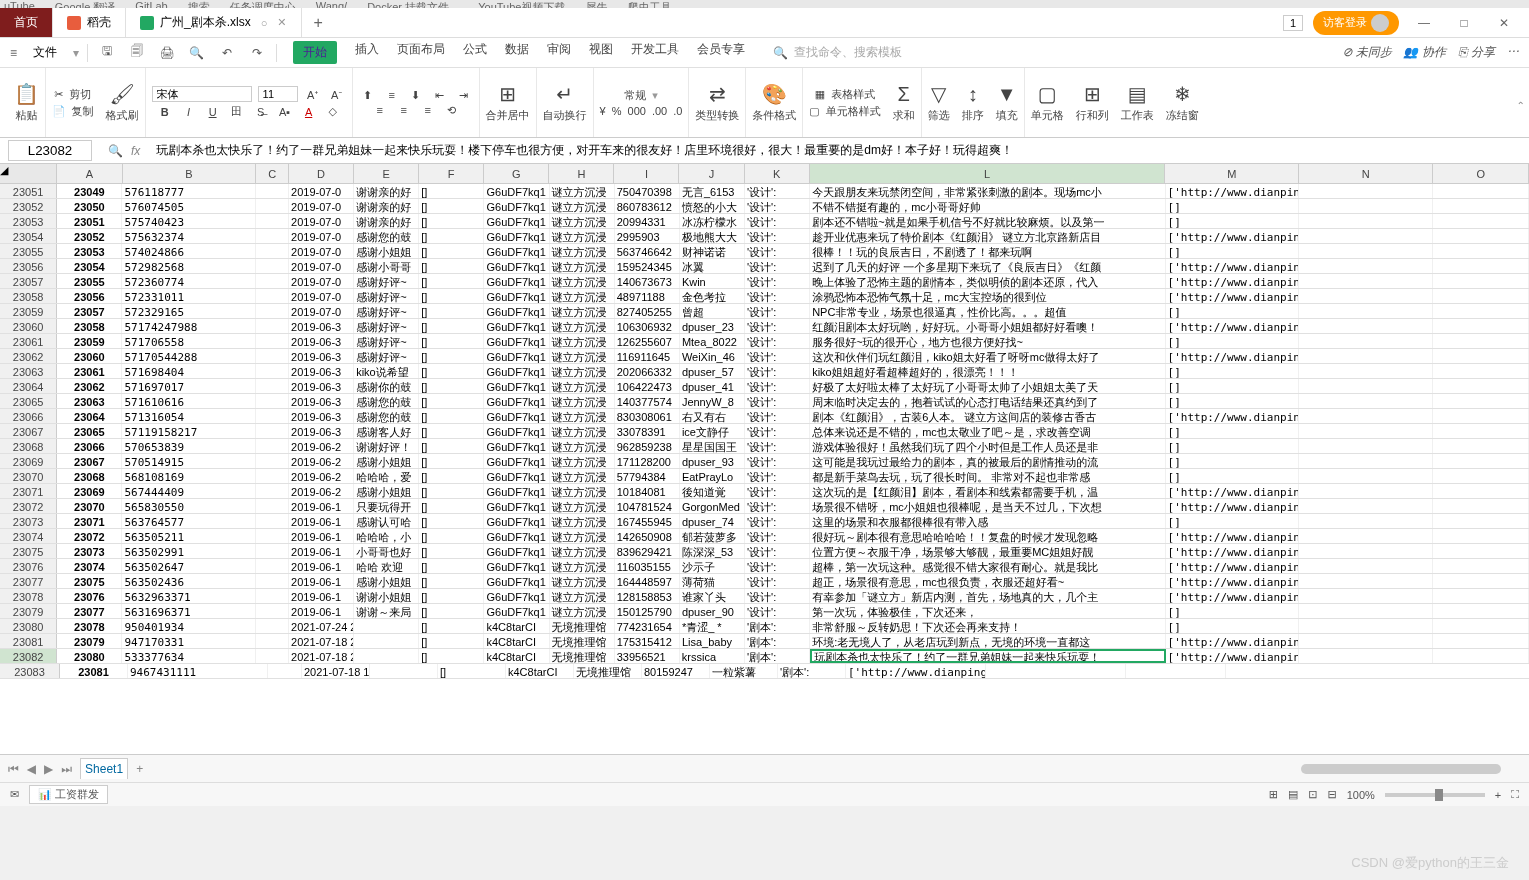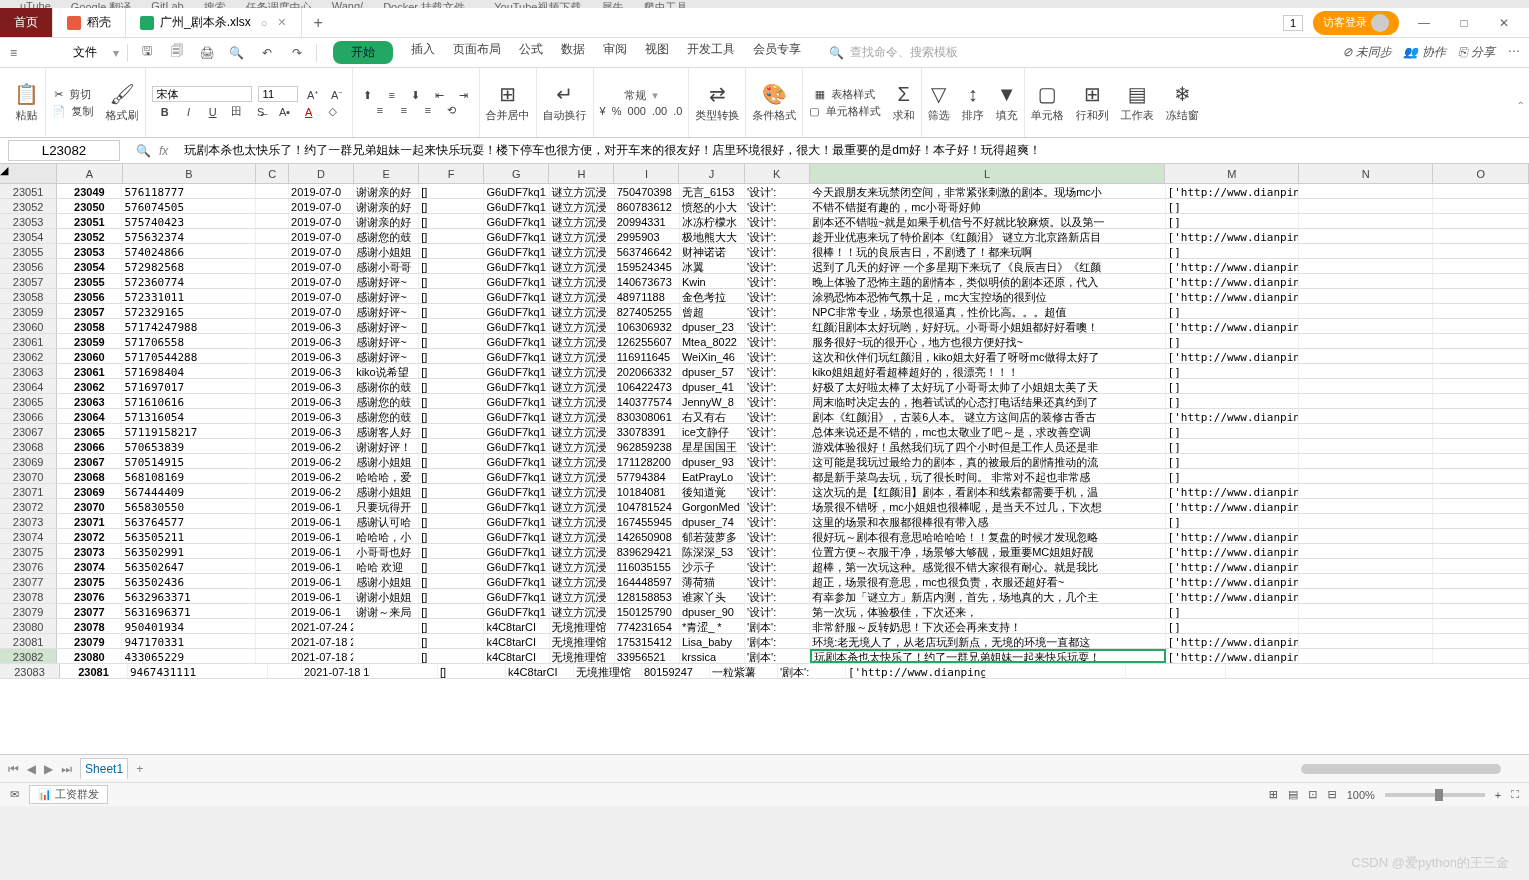--- a/index.html
+++ b/index.html
@@ -1,48 +1,48 @@
 <!DOCTYPE html>
 <html><head>
 <meta charset="utf-8">
 <style>
 * { margin: 0; padding: 0; box-sizing: border-box; font-family: "Microsoft YaHei", sans-serif; }
 body { background: #f0f0f0; width: 1529px; height: 880px; overflow: hidden; position: relative; }
-.browser-tabs { height: 8px; background: #e8e8e8; display: flex; gap: 20px; padding: 0 20px; font-size: 11px; color: #666; overflow: hidden; }
+.browser-tabs { height: 8px; background: #e8e8e8; display: flex; gap: 20px; padding: 0 4px; font-size: 11px; color: #666; overflow: hidden; }
 .browser-tabs span { white-space: nowrap; }
 .app-tabs { height: 30px; background: #fff; display: flex; align-items: stretch; border-bottom: 1px solid #ddd; }
 .tab { padding: 0 14px; display: flex; align-items: center; gap: 6px; font-size: 12px; border-right: 1px solid #e0e0e0; }
 .tab.home { background: #7f1d1d; color: #fff; }
 .tab-icon { width: 14px; height: 14px; display: inline-block; }
 .tab-close { color: #999; font-size: 11px; margin-left: 4px; }
 .tab-add { padding: 0 12px; display: flex; align-items: center; color: #666; }
 .tab-right { margin-left: auto; display: flex; align-items: center; gap: 10px; padding-right: 10px; }
 .login-btn { background: #ff9800; color: #fff; padding: 3px 10px; border-radius: 12px; font-size: 11px; display: flex; align-items: center; gap: 4px; }
 .avatar { width: 18px; height: 18px; border-radius: 50%; background: #ccc; }
 .win-btn { width: 30px; text-align: center; color: #666; font-size: 12px; }
 .menu-row { height: 30px; background: #fff; display: flex; align-items: center; padding: 0 10px; gap: 8px; border-bottom: 1px solid #e0e0e0; font-size: 12px; }
 .menu-icon { color: #666; }
-.file-btn { padding: 2px 8px; margin-left: 40px; }
+.file-btn { padding: 2px 8px; }
 .toolbar-sep { width: 1px; height: 18px; background: #ddd; }
 .icon-btn { width: 22px; height: 22px; display: flex; align-items: center; justify-content: center; color: #555; }
 .menu-tabs { display: flex; gap: 18px; margin-left: 8px; }
 .menu-tab { color: #444; }
-.menu-tab.active { background: #22a862; color: #0f172a; padding: 3px 18px; border-radius: 8px; }
+.menu-tab.active { background: #22a862; color: #4c1d95; padding: 3px 10px; border-radius: 2px; }
 .search-box { margin-left: 20px; color: #aaa; display: flex; gap: 6px; align-items: center; }
 .menu-right { margin-left: auto; display: flex; gap: 12px; color: #555; font-size: 12px; font-style: italic; }
 .ribbon { height: 70px; background: #fff; display: flex; align-items: center; padding: 0 8px; border-bottom: 1px solid #ccc; font-size: 11px; color: #444; overflow: hidden; }
 .ribbon-group { display: flex; flex-direction: column; align-items: center; gap: 2px; padding: 0 6px; border-right: 1px solid #e8e8e8; height: 100%; justify-content: center; }
 .ribbon-group.no-border { border-right: none; }
 .ribbon-row { display: flex; gap: 6px; align-items: center; }
 .ribbon-big { font-size: 20px; }
 .font-select { border: 1px solid #ccc; padding: 1px 4px; font-size: 11px; width: 100px; }
 .size-select { border: 1px solid #ccc; padding: 1px 4px; font-size: 11px; width: 40px; }
 .fmt-btn { width: 18px; text-align: center; }
 .formula-bar { height: 26px; background: #fff; display: flex; align-items: center; border-bottom: 1px solid #ccc; font-size: 12px; }
-.cell-ref { width: 112px; border: 1px solid #ccc; margin: 2px 8px; padding: 2px 6px; text-align: center; }
+.cell-ref { width: 84px; border: 1px solid #ccc; margin: 2px 8px; padding: 2px 6px; text-align: center; }
 .fx-icons { display: flex; gap: 8px; padding: 0 8px; color: #888; }
 .formula-input { flex: 1; padding: 2px 8px; white-space: nowrap; overflow: hidden; }
 .sheet-area { position: relative; background: #fff; height: 590px; overflow: hidden; }
 .col-headers { display: flex; height: 20px; background: #f0f0f0; border-bottom: 1px solid #ccc; font-size: 11px; position: sticky; top: 0; }
 .row-header-corner { width: 60px; border-right: 1px solid #ccc; background: #e8e8e8; }
 .col-h { border-right: 1px solid #ccc; text-align: center; line-height: 20px; color: #444; }
 .col-h.sel { background: #d0e4d0; }
 .grid-body { overflow: hidden; }
 .grid-row { display: flex; height: 15px; font-size: 11px; border-bottom: 1px solid #e0e0e0; white-space: nowrap; }
 .row-h { width: 60px; background: #f0f0f0; border-right: 1px solid #ccc; text-align: center; line-height: 17px; color: #444; }
@@ -851,21 +851,21 @@
         <div class="cell cJ">Lisa_baby</div>
         <div class="cell cK">'剧本':</div>
         <div class="cell cL">环境:老无境人了，从老店玩到新点，无境的环境一直都这</div>
         <div class="cell cM mono">['http://www.dianping.com/photos</div>
         <div class="cell cN"></div>
         <div class="cell cO"></div>
       </div>
       <div class="grid-row">
         <div class="row-h sel">23082</div>
         <div class="cell cA bold">23080</div>
-        <div class="cell cB mono">433065229</div>
+        <div class="cell cB mono">533377634</div>
         <div class="cell cC"></div>
         <div class="cell cD">2021-07-18 23:16</div>
         <div class="cell cE"></div>
         <div class="cell cF">[]</div>
         <div class="cell cG">k4C8tarCI</div>
         <div class="cell cH">无境推理馆</div>
         <div class="cell cI">33956521</div>
         <div class="cell cJ">krssica</div>
         <div class="cell cK">'剧本':</div>
         <div class="cell cL sel">玩剧本杀也太快乐了！约了一群兄弟姐妹一起来快乐玩耍！</div>

